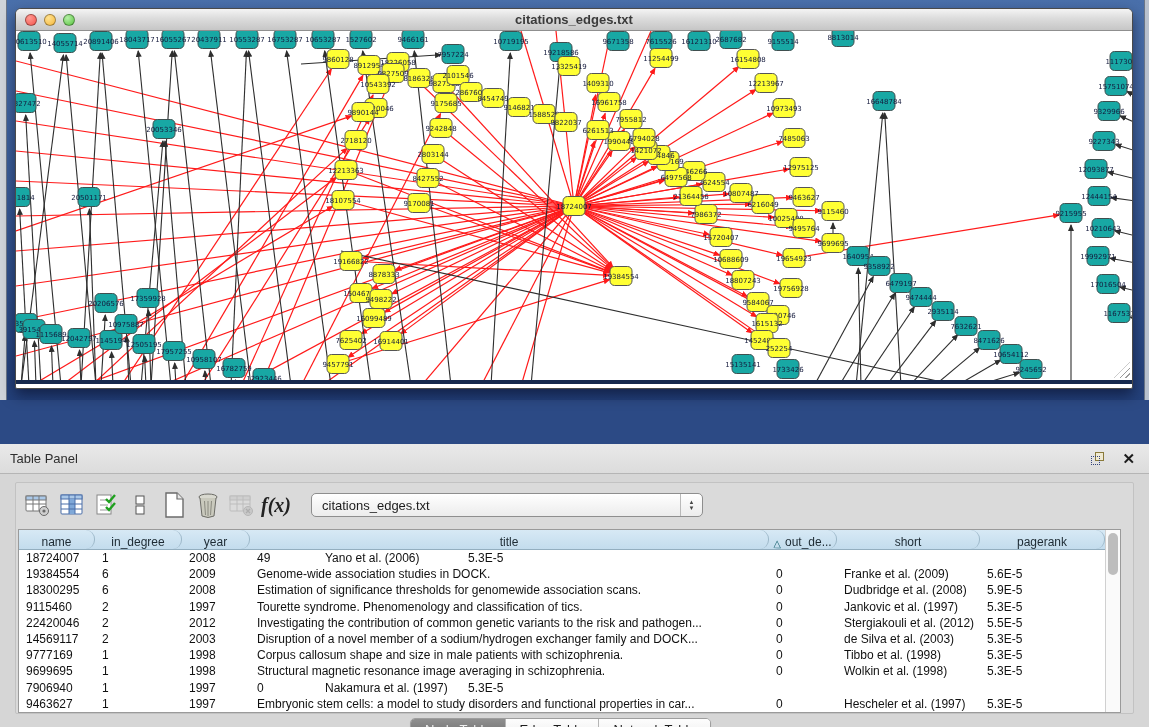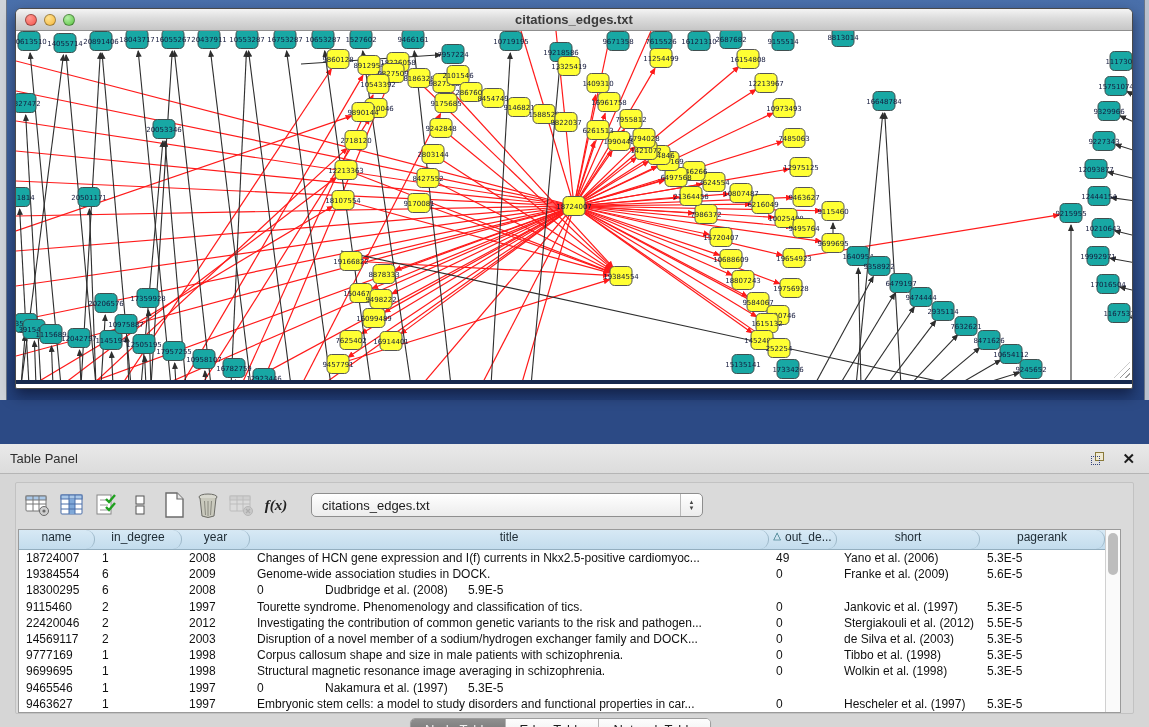--- a/index.html
+++ b/index.html
@@ -56,35 +56,35 @@
   .close-icon { font-size:15px; font-weight:bold; color:#1c1c1c; margin-right:14px; cursor:pointer; line-height:1; }
 
   .panel-body { position:absolute; left:15px; top:38px; width:1119px; height:232px;
     background:#dadada; border:1px solid #c2c2c2; border-radius:2px; }
   .toolbar { height:44px; display:flex; align-items:center; padding-left:5px; }
   .tbtn { width:34px; height:32px; display:flex; align-items:center; justify-content:center;
     background:transparent; border:none; cursor:pointer; }
   .tbtn svg { display:block; }
   .tbtn.disabled { opacity:.45; }
   .fx-label { font-family:"Liberation Serif",serif; font-style:italic; font-weight:bold;
-    font-size:15px; color:#222; }
+    font-size:20px; color:#222; }
   .net-select { margin-left:18px; width:392px; height:24px; border:1px solid #8e8e8e;
     border-radius:5px; background:linear-gradient(180deg,#ffffff,#ececec);
     display:flex; align-items:center; cursor:pointer; box-shadow:inset 0 1px 0 #fff; }
   .net-select .val { flex:1; font-size:13px; color:#1d1d1d; padding-left:10px; }
   .stepper { width:22px; height:100%; border-left:1px solid #b9b9b9; display:flex;
     flex-direction:column; align-items:center; justify-content:center; color:#444; }
   .stepper span { font-size:6px; line-height:6px; }
 
   .grid-wrap { position:absolute; left:2px; top:46px; width:1103px; height:184px;
     background:#fff; border:1px solid #9a9a9a; display:flex; }
   .grid { flex:1; display:flex; flex-direction:column; overflow:hidden; }
   .hrow { display:flex; height:20px; background:linear-gradient(180deg,#d7e9f5,#c3dced);
     border-bottom:1px solid #93aebf; flex:none; }
-  .hcell { font-size:12px; color:#1d2a33; display:flex; align-items:flex-start; justify-content:center;
+  .hcell { font-size:12px; color:#1d2a33; display:flex; align-items:flex-end; justify-content:center;
     border-right:1px solid #9db8c9; cursor:pointer; white-space:nowrap; overflow:hidden;border-radius:9px; }
   .hcell .sortmark { color:#17606e; font-size:10px; margin-right:4px; }
   .drow { display:flex; height:16.2px; flex:none; cursor:default; }
   .dcell { font-size:12px; color:#111; display:flex; align-items:center; padding-left:7px;
     white-space:nowrap; overflow:hidden; }
   .vscroll { width:15px; flex:none; background:#fafafa; border-left:1px solid #d0d0d0; position:relative; }
   .vthumb { position:absolute; left:2px; top:3px; width:10px; height:42px; border-radius:5px;
     background:#bdbdbd; }
 
   .tab-bar { position:absolute; left:410px; top:274px; height:21px; display:flex;
@@ -655,38 +655,38 @@
               <span>short</span>
             </div>
             <div class="hcell" style="width: 125px; flex: 0 0 auto;">
               <span>pagerank</span>
             </div>
           </div>
           <div class="drow">
             <div class="dcell" style="width: 76px; flex: 0 0 auto;">18724007</div>
             <div class="dcell" style="width: 87px; flex: 0 0 auto;">1</div>
             <div class="dcell" style="width: 68px; flex: 0 0 auto;">2008</div>
-            <div class="dcell" style="flex: 1 1 0%;">Changes of HCN gene expression and I(f) currents in Nkx2.5-positive cardiomyoc...</div>
             <div class="dcell" style="width: 68px; flex: 0 0 auto;">49</div>
             <div class="dcell" style="width: 143px; flex: 0 0 auto;">Yano et al. (2006)</div>
             <div class="dcell" style="width: 125px; flex: 0 0 auto;">5.3E-5</div>
           </div>
           <div class="drow">
             <div class="dcell" style="width: 76px; flex: 0 0 auto;">19384554</div>
             <div class="dcell" style="width: 87px; flex: 0 0 auto;">6</div>
             <div class="dcell" style="width: 68px; flex: 0 0 auto;">2009</div>
             <div class="dcell" style="flex: 1 1 0%;">Genome-wide association studies in DOCK.</div>
             <div class="dcell" style="width: 68px; flex: 0 0 auto;">0</div>
             <div class="dcell" style="width: 143px; flex: 0 0 auto;">Franke et al. (2009)</div>
             <div class="dcell" style="width: 125px; flex: 0 0 auto;">5.6E-5</div>
           </div>
           <div class="drow">
             <div class="dcell" style="width: 76px; flex: 0 0 auto;">18300295</div>
             <div class="dcell" style="width: 87px; flex: 0 0 auto;">6</div>
             <div class="dcell" style="width: 68px; flex: 0 0 auto;">2008</div>
+            <div class="dcell" style="flex: 1 1 0%;">Estimation of significance thresholds for genomewide association scans.</div>
             <div class="dcell" style="width: 68px; flex: 0 0 auto;">0</div>
             <div class="dcell" style="width: 143px; flex: 0 0 auto;">Dudbridge et al. (2008)</div>
             <div class="dcell" style="width: 125px; flex: 0 0 auto;">5.9E-5</div>
           </div>
           <div class="drow">
             <div class="dcell" style="width: 76px; flex: 0 0 auto;">9115460</div>
             <div class="dcell" style="width: 87px; flex: 0 0 auto;">2</div>
             <div class="dcell" style="width: 68px; flex: 0 0 auto;">1997</div>
             <div class="dcell" style="flex: 1 1 0%;">Tourette syndrome. Phenomenology and classification of tics.</div>
             <div class="dcell" style="width: 68px; flex: 0 0 auto;">0</div>
@@ -723,21 +723,21 @@
           <div class="drow">
             <div class="dcell" style="width: 76px; flex: 0 0 auto;">9699695</div>
             <div class="dcell" style="width: 87px; flex: 0 0 auto;">1</div>
             <div class="dcell" style="width: 68px; flex: 0 0 auto;">1998</div>
             <div class="dcell" style="flex: 1 1 0%;">Structural magnetic resonance image averaging in schizophrenia.</div>
             <div class="dcell" style="width: 68px; flex: 0 0 auto;">0</div>
             <div class="dcell" style="width: 143px; flex: 0 0 auto;">Wolkin et al. (1998)</div>
             <div class="dcell" style="width: 125px; flex: 0 0 auto;">5.3E-5</div>
           </div>
           <div class="drow">
-            <div class="dcell" style="width: 76px; flex: 0 0 auto;">9465546</div>
+            <div class="dcell" style="width: 76px; flex: 0 0 auto;">7906940</div>
             <div class="dcell" style="width: 87px; flex: 0 0 auto;">1</div>
             <div class="dcell" style="width: 68px; flex: 0 0 auto;">1997</div>
             <div class="dcell" style="width: 68px; flex: 0 0 auto;">0</div>
             <div class="dcell" style="width: 143px; flex: 0 0 auto;">Nakamura et al. (1997)</div>
             <div class="dcell" style="width: 125px; flex: 0 0 auto;">5.3E-5</div>
           </div>
           <div class="drow">
             <div class="dcell" style="width: 76px; flex: 0 0 auto;">9463627</div>
             <div class="dcell" style="width: 87px; flex: 0 0 auto;">1</div>
             <div class="dcell" style="width: 68px; flex: 0 0 auto;">1997</div>

